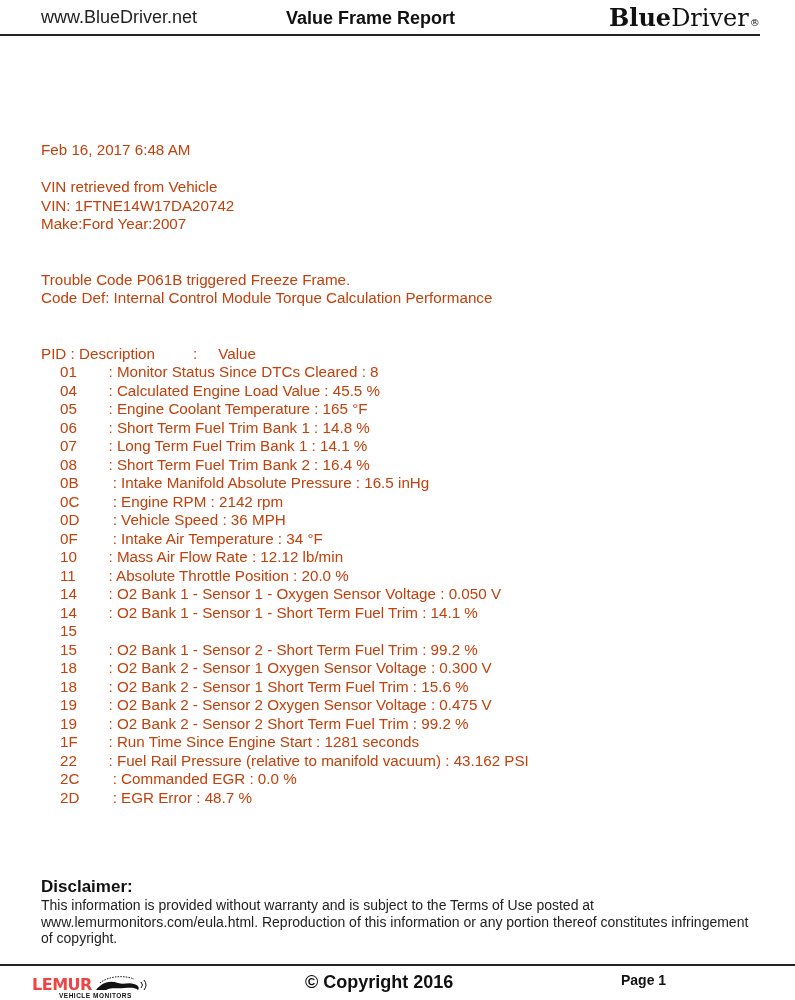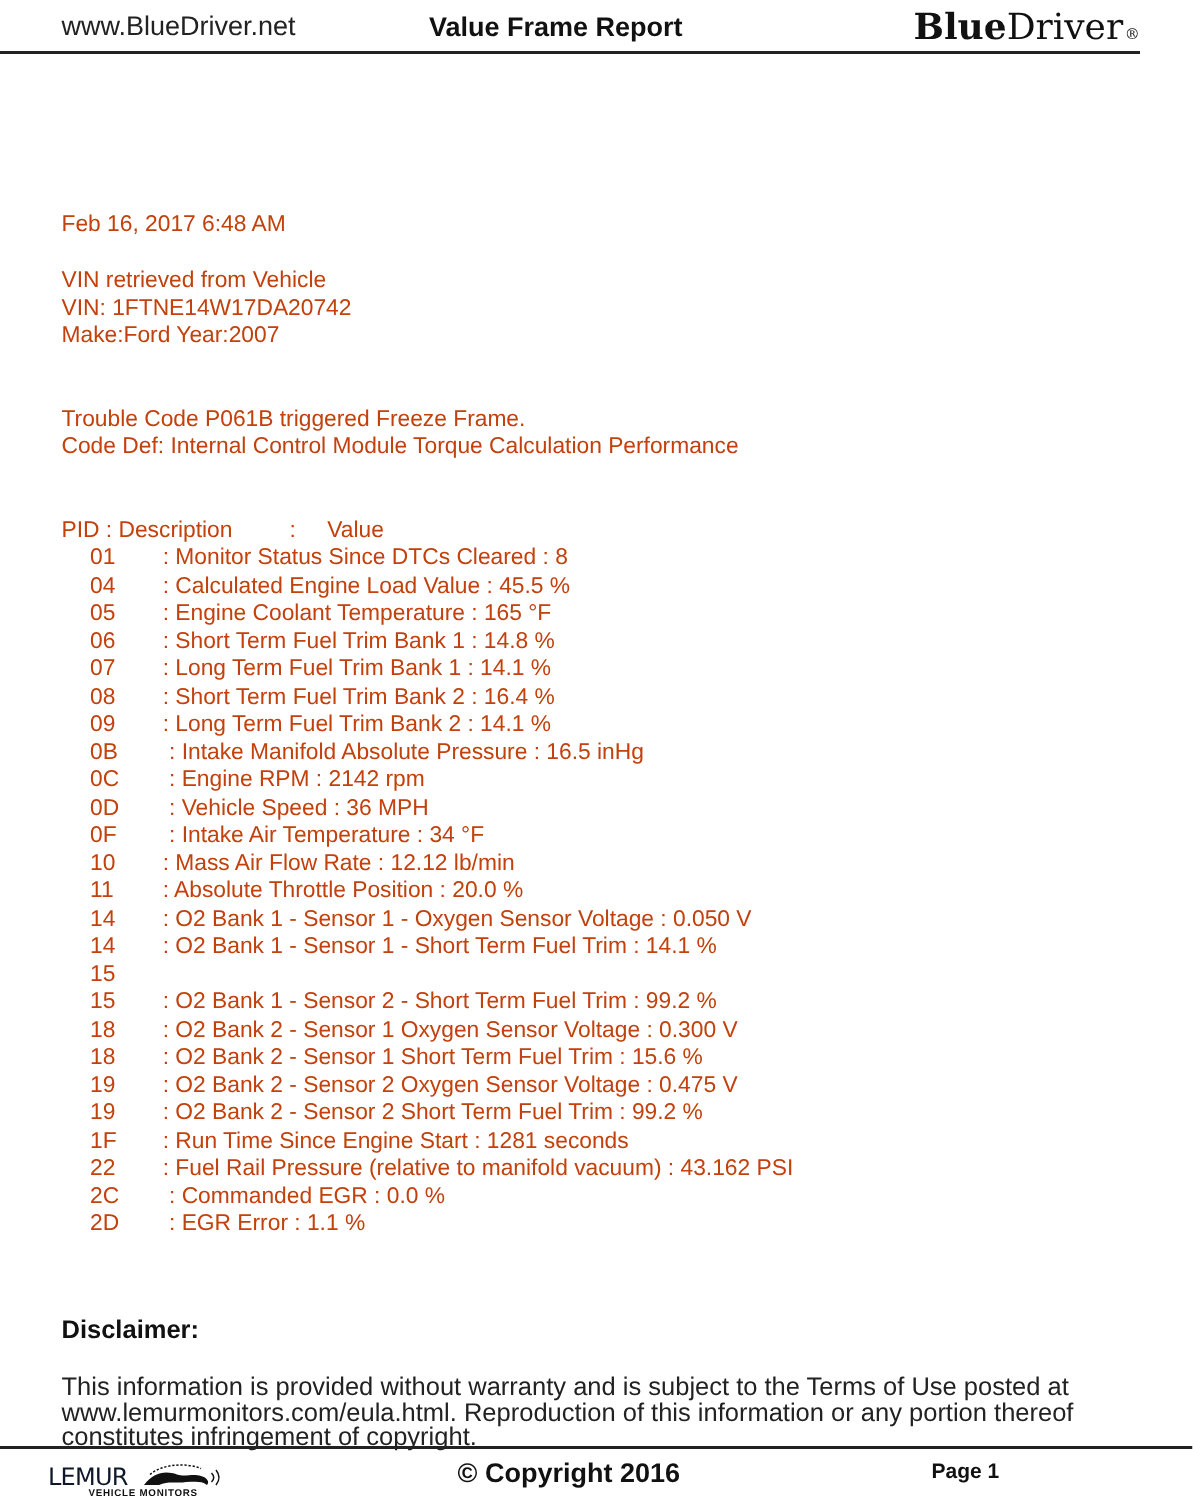--- a/index.html
+++ b/index.html
@@ -16,25 +16,25 @@
   .content { position: absolute; left: 41px; top: 141px; font-size: 15.2px; line-height: 18.5px; color: #c2410c; }
   .line { white-space: pre; height: 18.5px; }
   .gap { height: 18.5px; }
 
   .pid-table .row { display: flex; white-space: pre; height: 18.5px; }
   .pid-table .pid { width: 40px; margin-left: 19px; }
   .pid-table .desc { }
 
   .disclaimer { position: absolute; left: 41px; top: 877px; width: 720px; }
   .disclaimer .dtitle { font-size: 17px; font-weight: bold; line-height: 20px; }
-  .disclaimer .dtext { font-family: "Liberation Sans Narrow", "Liberation Sans", sans-serif; font-size: 17px; line-height: 16.5px; color: #222; margin-top: 20px; }
+  .disclaimer .dtext { font-family: "Liberation Sans Narrow", "Liberation Sans", sans-serif; font-size: 14px; line-height: 16.5px; color: #222; }
 
   .footer { position: absolute; left: 0; top: 964px; width: 795px; height: 36px; border-top: 2px solid #222; }
   .footer .logo { position: absolute; left: 32px; top: 8px; width: 120px; height: 26px; }
-  .footer .logo .word { position: absolute; left: 0; top: 1px; font-family: "DejaVu Sans", sans-serif; font-weight: normal; font-size: 16px; letter-spacing: -0.5px; color: #0f172a; }
+  .footer .logo .word { position: absolute; left: 0; top: 1px; font-family: "DejaVu Sans", sans-serif; font-weight: bold; font-size: 16px; letter-spacing: -0.5px; color: #ef4444; }
   .footer .logo .sub { position: absolute; left: 27px; top: 18px; font-size: 6.5px; font-weight: bold; letter-spacing: 0.5px; color: #111; }
   .footer .logo svg { position: absolute; left: 62px; top: 0; }
   .footer .copy { position: absolute; left: 305px; top: 6px; font-size: 18px; font-weight: bold; color: #111; }
   .footer .page { position: absolute; left: 621px; top: 6px; font-size: 14px; font-weight: bold; color: #111; }
 </style>
 </head>
 <body>
 
 <div class="header">
   <span class="site">www.BlueDriver.net</span>
@@ -59,39 +59,38 @@
     <div class="row">
       <span>PID</span><span> : Description         :     Value</span>
     </div>
     <div id="pid-rows">
         <div class="row"><span class="pid">01</span><span class="desc">  : Monitor Status Since DTCs Cleared : 8</span></div>
         <div class="row"><span class="pid">04</span><span class="desc">  : Calculated Engine Load Value : 45.5 %</span></div>
         <div class="row"><span class="pid">05</span><span class="desc">  : Engine Coolant Temperature : 165 °F</span></div>
         <div class="row"><span class="pid">06</span><span class="desc">  : Short Term Fuel Trim Bank 1 : 14.8 %</span></div>
         <div class="row"><span class="pid">07</span><span class="desc">  : Long Term Fuel Trim Bank 1 : 14.1 %</span></div>
         <div class="row"><span class="pid">08</span><span class="desc">  : Short Term Fuel Trim Bank 2 : 16.4 %</span></div>
-        <div class="row"><span class="pid">09</span><span class="desc">  : Long Term Fuel Trim Bank 2 : 14.1 %</span></div>
         <div class="row"><span class="pid">0B</span><span class="desc">   : Intake Manifold Absolute Pressure : 16.5 inHg</span></div>
         <div class="row"><span class="pid">0C</span><span class="desc">   : Engine RPM : 2142 rpm</span></div>
         <div class="row"><span class="pid">0D</span><span class="desc">   : Vehicle Speed : 36 MPH</span></div>
         <div class="row"><span class="pid">0F</span><span class="desc">   : Intake Air Temperature : 34 °F</span></div>
         <div class="row"><span class="pid">10</span><span class="desc">  : Mass Air Flow Rate : 12.12 lb/min</span></div>
         <div class="row"><span class="pid">11</span><span class="desc">  : Absolute Throttle Position : 20.0 %</span></div>
         <div class="row"><span class="pid">14</span><span class="desc">  : O2 Bank 1 - Sensor 1 - Oxygen Sensor Voltage : 0.050 V</span></div>
         <div class="row"><span class="pid">14</span><span class="desc">  : O2 Bank 1 - Sensor 1 - Short Term Fuel Trim : 14.1 %</span></div>
         <div class="row"><span class="pid">15</span></div>
         <div class="row"><span class="pid">15</span><span class="desc">  : O2 Bank 1 - Sensor 2 - Short Term Fuel Trim : 99.2 %</span></div>
         <div class="row"><span class="pid">18</span><span class="desc">  : O2 Bank 2 - Sensor 1 Oxygen Sensor Voltage : 0.300 V</span></div>
         <div class="row"><span class="pid">18</span><span class="desc">  : O2 Bank 2 - Sensor 1 Short Term Fuel Trim : 15.6 %</span></div>
         <div class="row"><span class="pid">19</span><span class="desc">  : O2 Bank 2 - Sensor 2 Oxygen Sensor Voltage : 0.475 V</span></div>
         <div class="row"><span class="pid">19</span><span class="desc">  : O2 Bank 2 - Sensor 2 Short Term Fuel Trim : 99.2 %</span></div>
         <div class="row"><span class="pid">1F</span><span class="desc">  : Run Time Since Engine Start : 1281 seconds</span></div>
         <div class="row"><span class="pid">22</span><span class="desc">  : Fuel Rail Pressure (relative to manifold vacuum) : 43.162 PSI</span></div>
         <div class="row"><span class="pid">2C</span><span class="desc">   : Commanded EGR : 0.0 %</span></div>
-        <div class="row"><span class="pid">2D</span><span class="desc">   : EGR Error : 1.1 %</span></div>
+        <div class="row"><span class="pid">2D</span><span class="desc">   : EGR Error : 48.7 %</span></div>
       </div>
   </div>
 </div>
 
 <div class="disclaimer">
   <div class="dtitle">Disclaimer:</div>
   <div class="dtext">This information is provided without warranty and is subject to the Terms of Use posted at www.lemurmonitors.com/eula.html. Reproduction of this information or any portion thereof constitutes infringement of copyright.</div>
 </div>
 
 <div class="footer">

